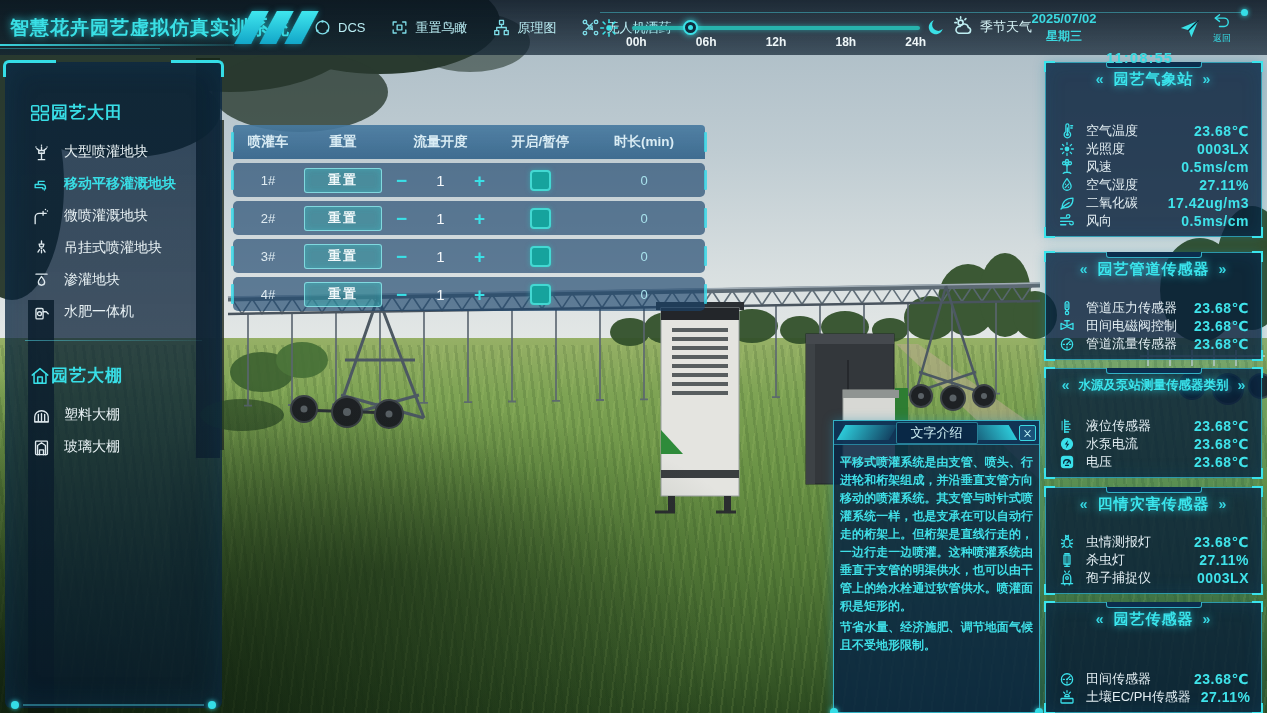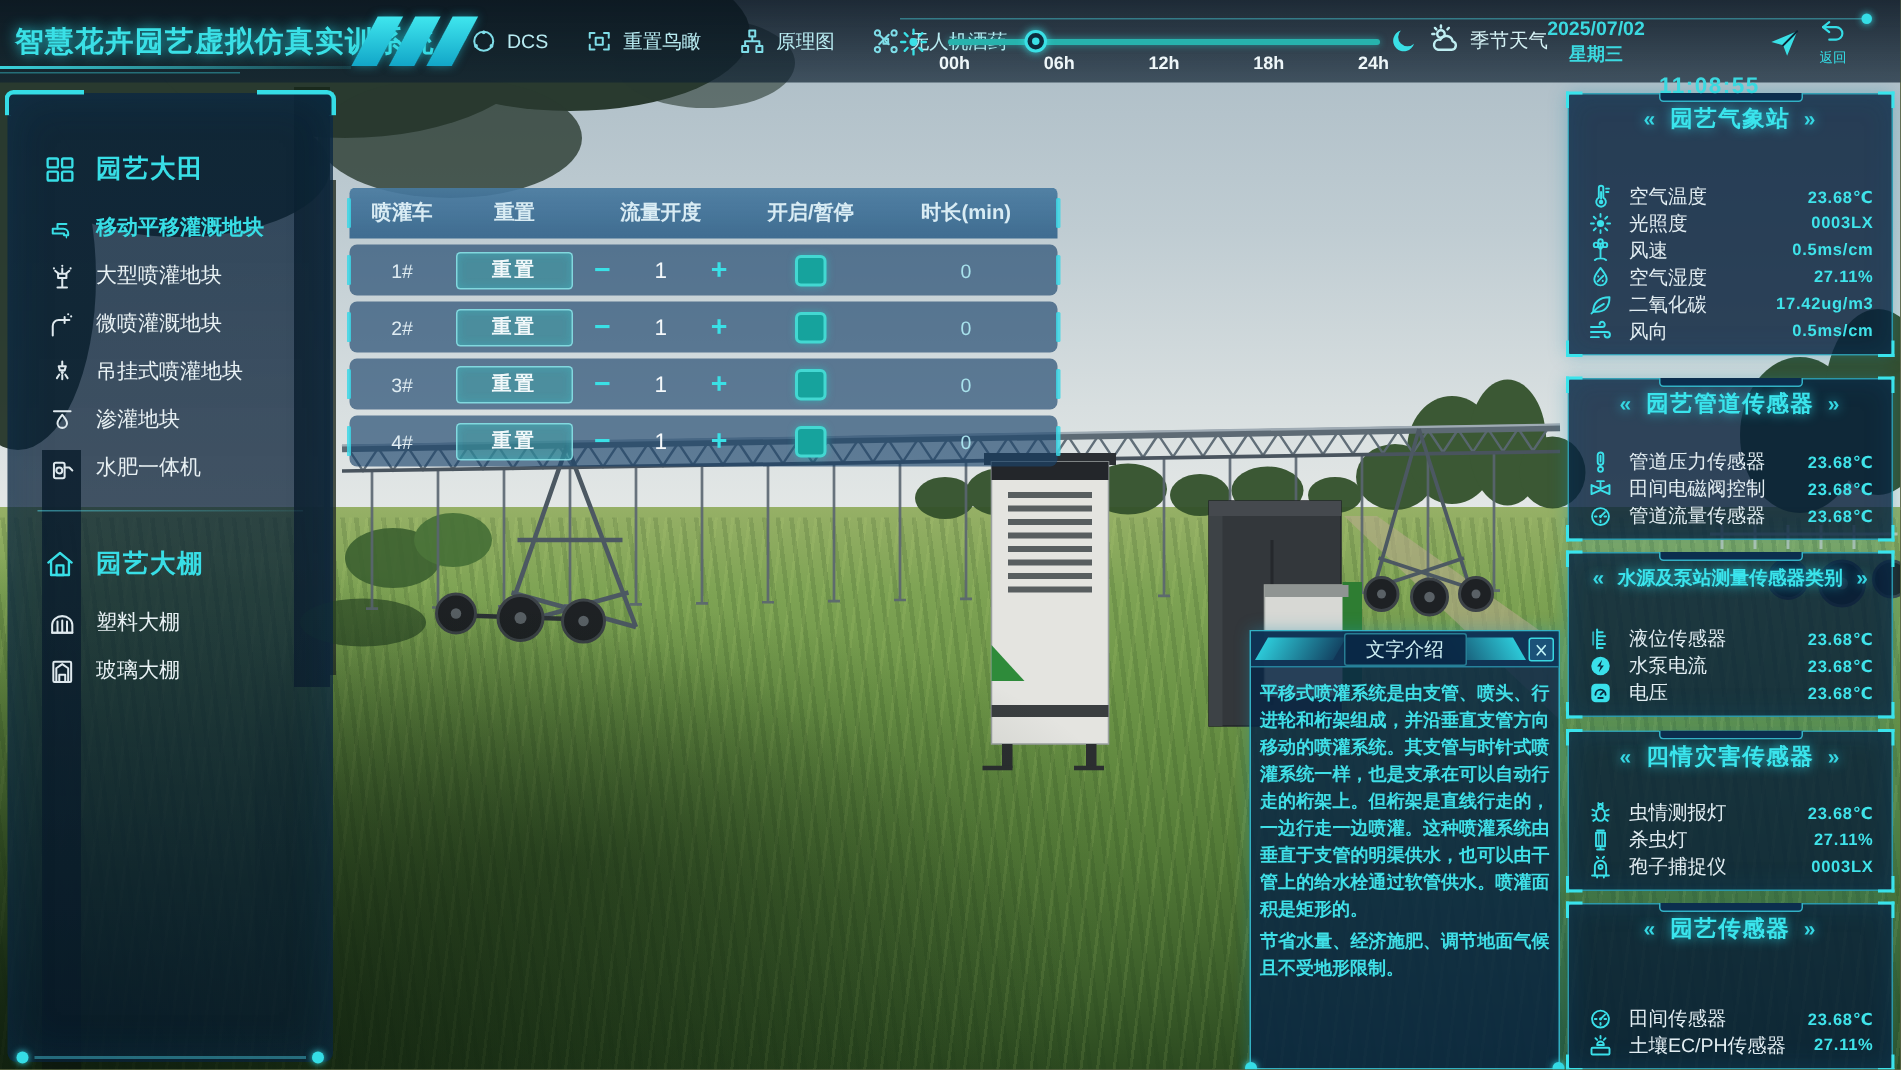--- a/index.html
+++ b/index.html
@@ -66,21 +66,21 @@
          background:linear-gradient(180deg,rgba(10,34,58,.78),rgba(8,28,50,.70));
          box-shadow:inset 0 0 30px rgba(20,80,120,.25); padding-top:30px; }
   .sidebar::before { content:""; position:absolute; left:-2px; top:-2px; width:50px; height:14px;
          border-left:3px solid #35dde6; border-top:3px solid #35dde6; border-radius:6px 0 0 0; }
   .sidebar::after { content:""; position:absolute; right:-2px; top:-2px; width:50px; height:14px;
          border-right:3px solid #35dde6; border-top:3px solid #35dde6; border-radius:0 6px 0 0; }
   .sb-bottom { position:absolute; left:18px; right:18px; bottom:2px; height:2px; background:rgba(70,200,220,.45); }
   .sb-bottom::before,.sb-bottom::after { content:""; position:absolute; top:-3px; width:8px; height:8px;
          border-radius:50%; background:#35dde6; box-shadow:0 0 5px #35dde6; }
   .sb-bottom::before { left:-12px; } .sb-bottom::after { right:-12px; }
-  .sb-section-header { display:flex; align-items:center; gap:13px; padding:9px 0 12px 24px; color:#38dee6;
+  .sb-section-header { display:flex; align-items:center; padding:9px 0 12px 24px; color:#38dee6;
          font-size:17px; font-weight:bold; letter-spacing:1px; cursor:pointer; white-space:nowrap; }
   .sb-section-header .i svg { width:22px; height:22px; }
   .sb-item { display:flex; align-items:center; gap:13px; height:32px; padding-left:27px; color:#e8f1f4;
          font-size:14px; cursor:pointer; white-space:nowrap; }
   .sb-item .i { display:flex; } .sb-item .i svg { width:19px; height:19px; color:#dfe9ee; }
   .sb-item.active { color:#38dee6; font-weight:bold; } .sb-item.active .i svg { color:#38dee6; }
   .sb-divider { height:1px; margin:12px 20px 14px 20px;
          background:linear-gradient(90deg,rgba(80,210,225,.55),rgba(80,210,225,.08)); }
 
   
@@ -141,21 +141,21 @@
          background:#0b2e4e; border:1px solid rgba(60,210,228,.8); border-top:none; border-radius:0 0 3px 3px; }
   .sp-head { height:32px; display:flex; align-items:center; justify-content:center; gap:9px; color:#3ae4ec;
          font-weight:bold; font-size:15px; letter-spacing:1px; white-space:nowrap;
          text-shadow:0 0 8px rgba(40,220,235,.8); }
   .sp-head.small { font-size:12.5px; letter-spacing:0; }
   .sp-head .nav { font-size:14px; cursor:pointer; color:#35d6e2; }
   .sp-body { flex:1; display:flex; flex-direction:column; justify-content:flex-end; padding:0 12px 6px 12px; }
   .srow { display:flex; align-items:center; gap:10px; }
   .srow .i { display:flex; } .srow .i svg { width:18px; height:18px; color:#3ae0ea; }
   .srow .lbl { flex:1; color:#e2edf2; font-size:13px; white-space:nowrap; }
-  .srow .val { color:#3fe3ea; font-size:11px; font-weight:bold; letter-spacing:.5px; white-space:nowrap; }
+  .srow .val { color:#3fe3ea; font-size:14px; font-weight:bold; letter-spacing:.5px; white-space:nowrap; }
 </style>
 </head>
 <body>
 
 <div id="stage">
 
   <div class="scene">
     <div class="sky"></div>
     <div class="ground"></div>
     <div class="grass-streaks"></div>
@@ -383,43 +383,43 @@
             <svg viewBox="0 0 24 24" fill="none" stroke="currentColor" stroke-width="1.7" stroke-linecap="round" stroke-linejoin="round">
               <rect x="3" y="4" width="7.5" height="6.5" rx="1"></rect>
               <rect x="13.5" y="4" width="7.5" height="6.5" rx="1"></rect>
               <rect x="3" y="13.5" width="7.5" height="6.5" rx="1"></rect>
               <rect x="13.5" y="13.5" width="7.5" height="6.5" rx="1"></rect>
             </svg>
           </span>
       <span class="lbl">园艺大田</span>
     </div>
     <div class="sb-items">
-  <div class="sb-item active">
-    <span class="i" style="display: inline-flex;">
-              <svg viewBox="0 0 24 24" fill="none" stroke="currentColor" stroke-width="1.7" stroke-linecap="round" stroke-linejoin="round">
-                <path d="M4 12h9a4 4 0 0 1 4 4v1.5h-3.5V16H4z"></path>
-                <path d="M8 12V8h7.5"></path>
-                <path d="M15.5 20.5c.9-1.3.9-2 0-3-.9 1-.9 1.7 0 3z" fill="currentColor" stroke="none"></path>
-              </svg>
-            </span>
-    <span class="lbl">移动平移灌溉地块</span>
-  </div>
-
   <div class="sb-item">
     <span class="i" style="display: inline-flex;">
               <svg viewBox="0 0 24 24" fill="none" stroke="currentColor" stroke-width="1.7" stroke-linecap="round" stroke-linejoin="round">
                 <path d="M12 13v8M8 21h8"></path>
                 <rect x="8.5" y="9.5" width="7" height="3.5"></rect>
                 <path d="M6 7l2.5 2M18 7l-2.5 2M12 5v3.5"></path>
                 <circle cx="5" cy="5" r=".9" fill="currentColor" stroke="none"></circle>
                 <circle cx="19" cy="5" r=".9" fill="currentColor" stroke="none"></circle>
                 <circle cx="12" cy="2.8" r=".9" fill="currentColor" stroke="none"></circle>
               </svg>
             </span>
     <span class="lbl">大型喷灌地块</span>
+  </div>
+
+  <div class="sb-item active">
+    <span class="i" style="display: inline-flex;">
+              <svg viewBox="0 0 24 24" fill="none" stroke="currentColor" stroke-width="1.7" stroke-linecap="round" stroke-linejoin="round">
+                <path d="M4 12h9a4 4 0 0 1 4 4v1.5h-3.5V16H4z"></path>
+                <path d="M8 12V8h7.5"></path>
+                <path d="M15.5 20.5c.9-1.3.9-2 0-3-.9 1-.9 1.7 0 3z" fill="currentColor" stroke="none"></path>
+              </svg>
+            </span>
+    <span class="lbl">移动平移灌溉地块</span>
   </div>
 
   <div class="sb-item">
     <span class="i" style="display: inline-flex;">
               <svg viewBox="0 0 24 24" fill="none" stroke="currentColor" stroke-width="1.7" stroke-linecap="round" stroke-linejoin="round">
                 <path d="M4 21v-8a5 5 0 0 1 5-5h5"></path>
                 <path d="M14 5.5v5M14 8h4"></path>
                 <circle cx="19.5" cy="5" r=".9" fill="currentColor" stroke="none"></circle>
                 <circle cx="17" cy="3.2" r=".9" fill="currentColor" stroke="none"></circle>
               </svg>

